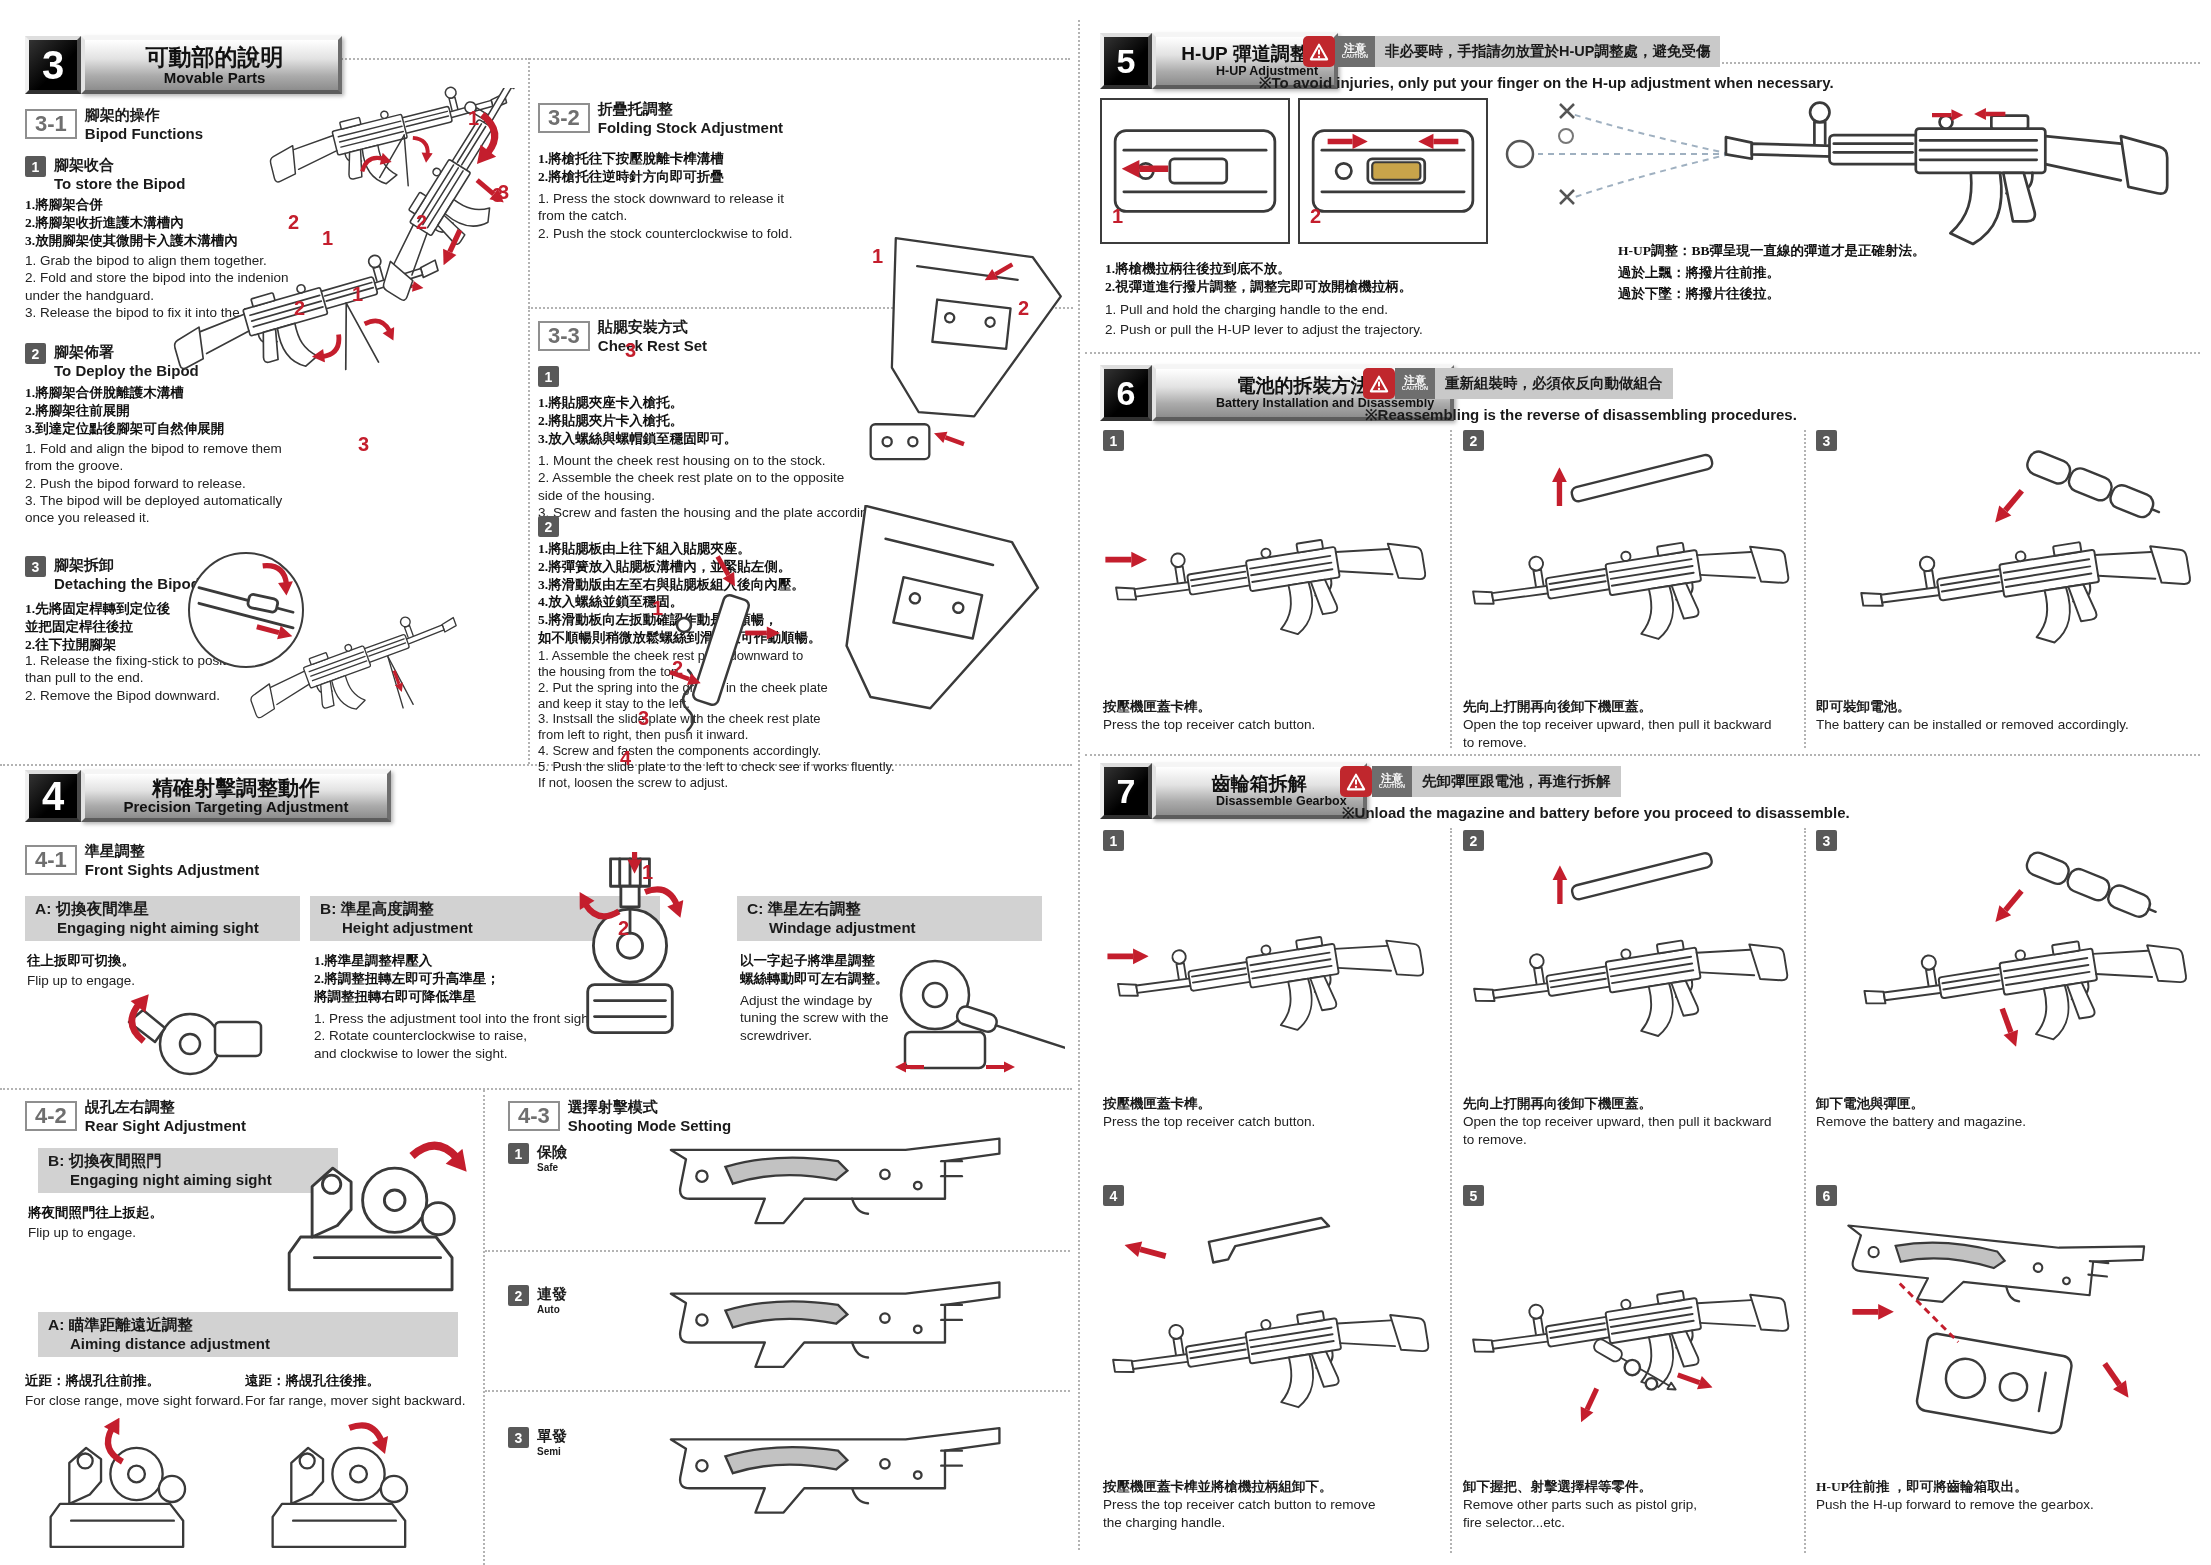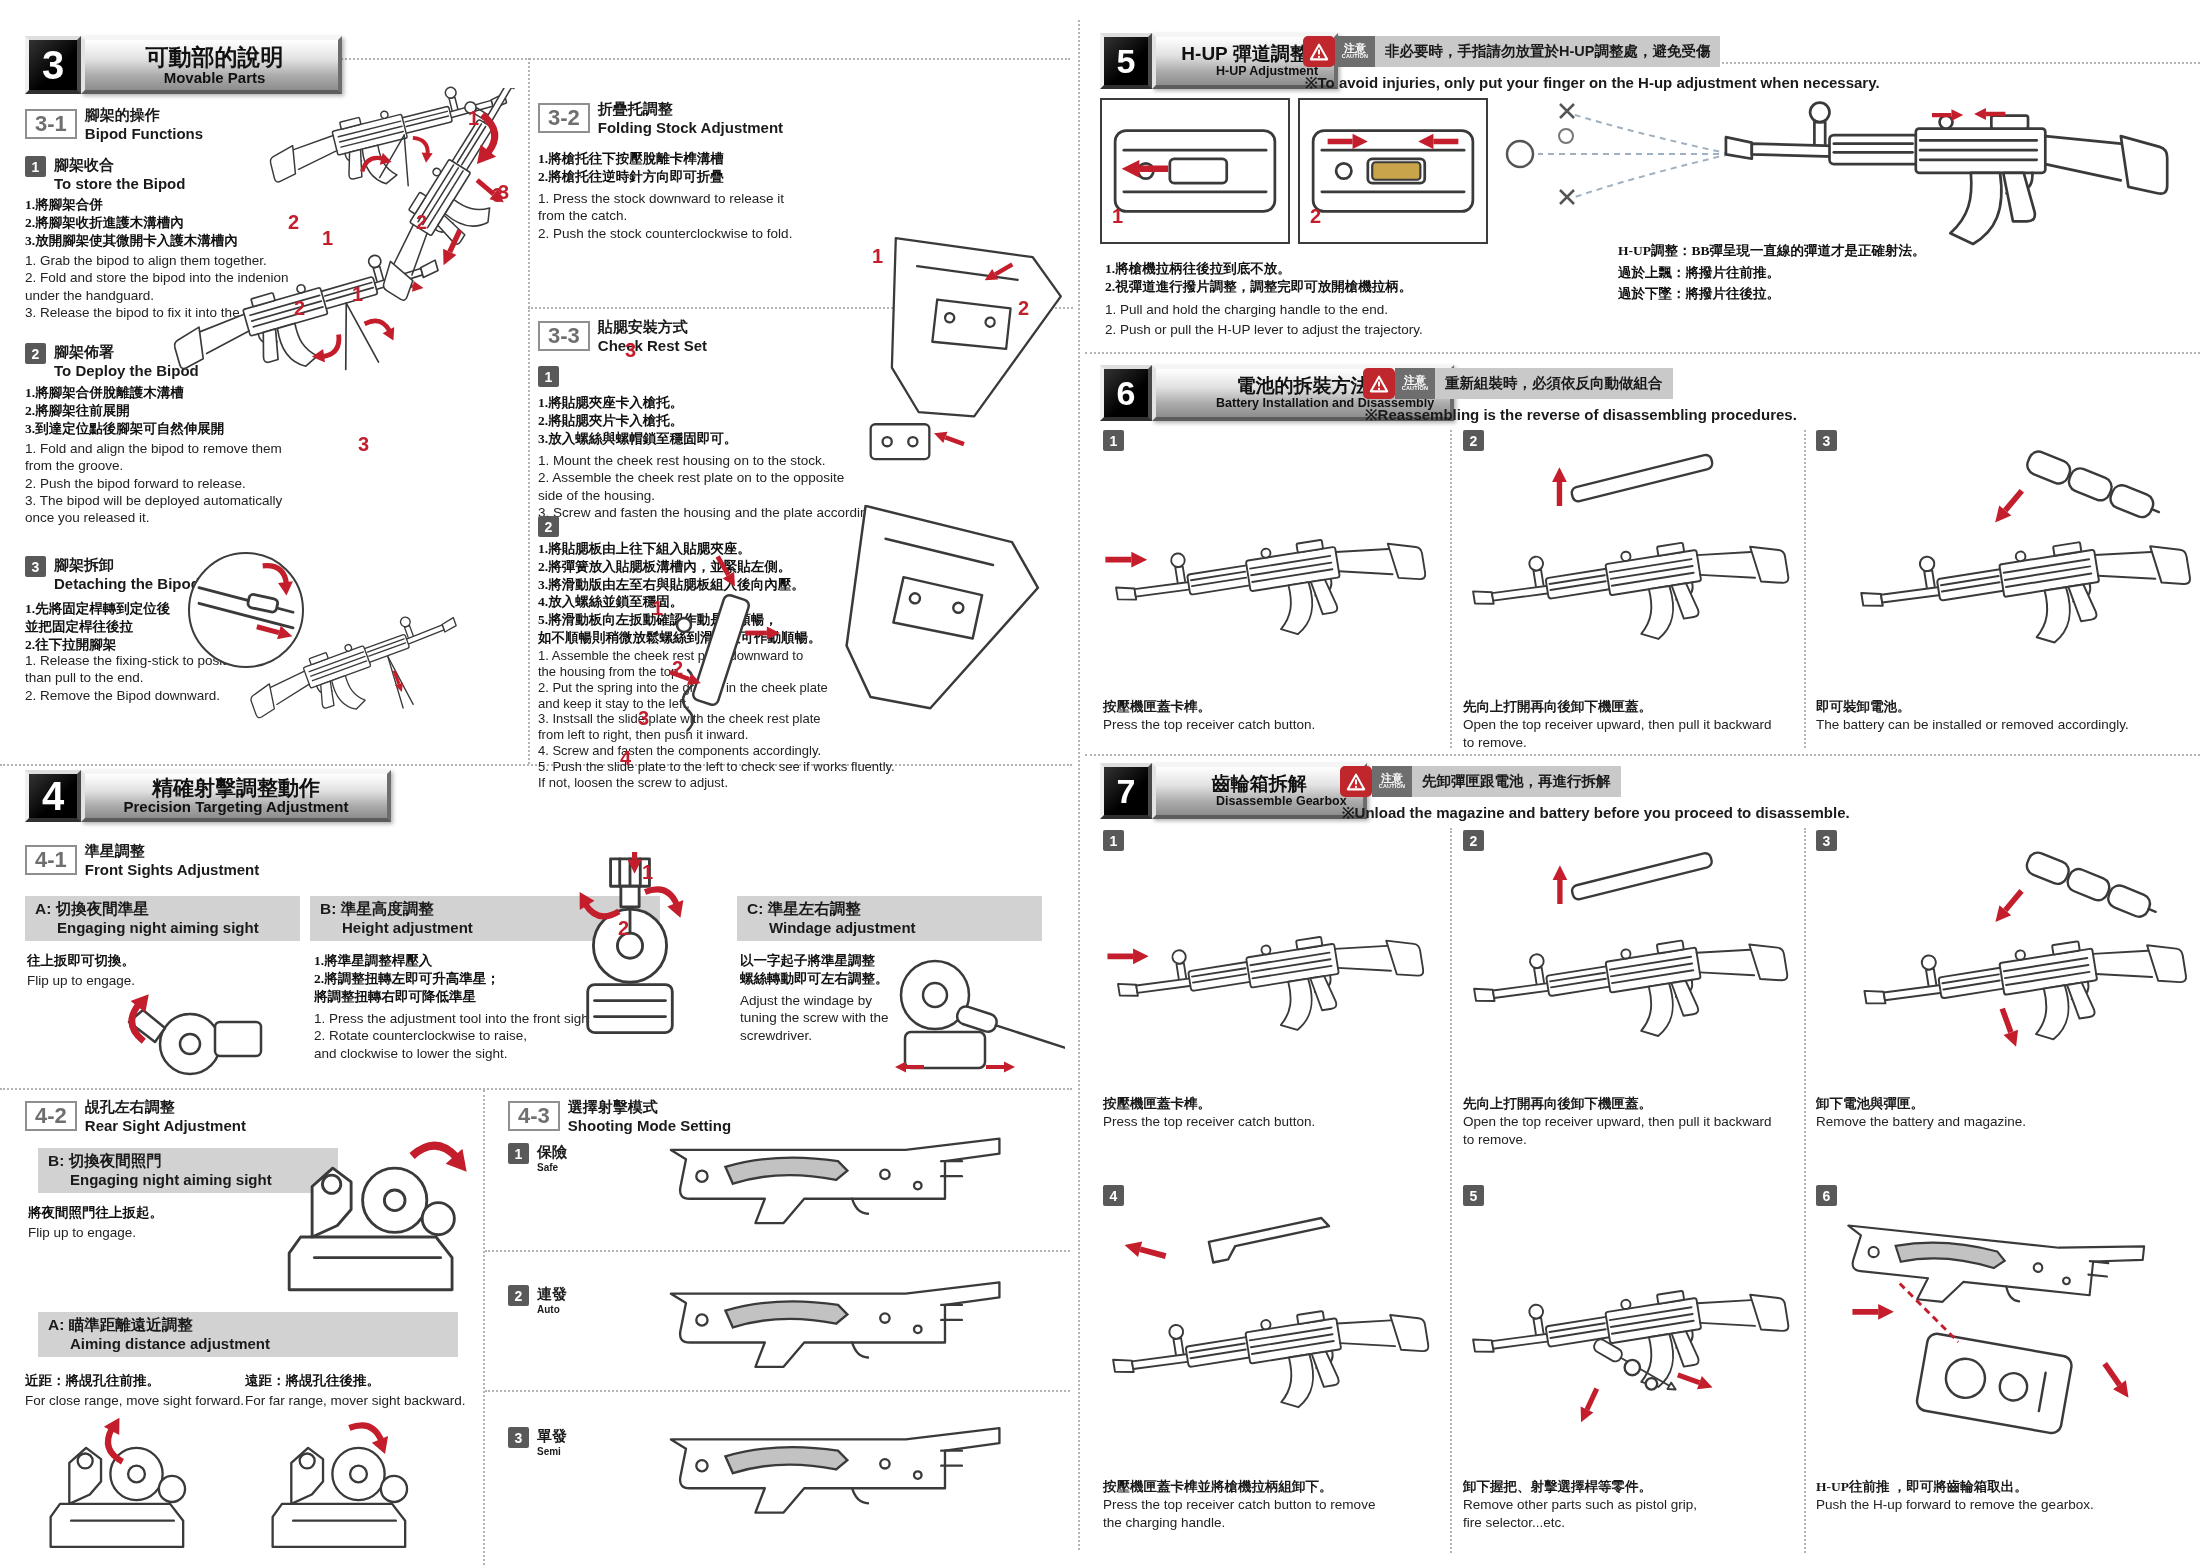--- a/index.html
+++ b/index.html
@@ -570,21 +570,21 @@
           <line x1="12" y1="8" x2="12" y2="14" stroke="#fff" stroke-width="2.5"></line>
           <circle cx="12" cy="17" r="1.4" fill="#fff"></circle>
         </svg>
     </div>
     <div class="c-lab">
       <span class="zh">注意</span>
       <span class="en">CAUTION</span>
     </div>
     <div class="c-msg">非必要時，手指請勿放置於H-UP調整處，避免受傷</div>
   </div>
-  <div class="c-en" style="left:1305px;top:72px;">※To avoid injuries, only put your finger on the H-up adjustment when necessary.</div>
+  <div class="c-en" style="left:1259px;top:72px;">※To avoid injuries, only put your finger on the H-up adjustment when necessary.</div>
 
   <div class="frame" style="left:1100px;top:98px;width:186px;height:142px;">
     <svg width="100%" height="100%" viewBox="0 0 170 110" preserveAspectRatio="xMidYMid meet">
       <use href="#frameTop"></use>
       <use href="#arrS" x="18" y="44" width="44" height="18" transform="rotate(180 40 53)"></use>
     </svg>
   </div>
   <span class="fnum" style="left:1112px;top:206px;">1</span>
   <div class="frame" style="left:1298px;top:98px;width:186px;height:142px;">
     <svg width="100%" height="100%" viewBox="0 0 170 110" preserveAspectRatio="xMidYMid meet">

